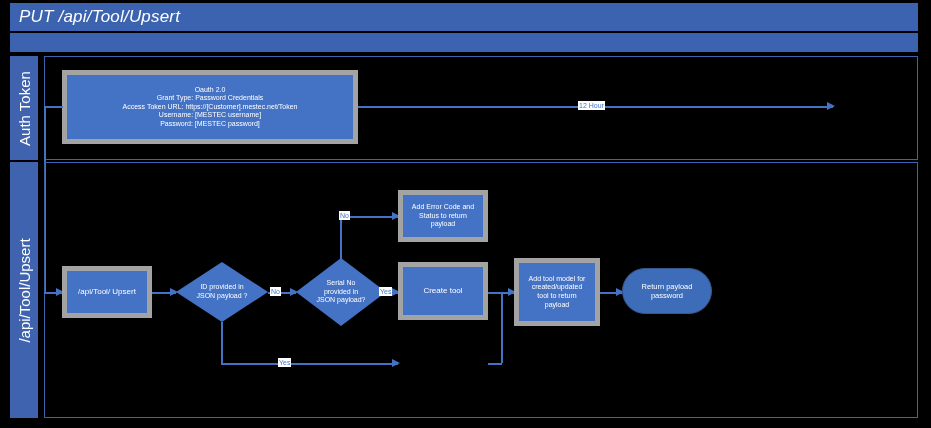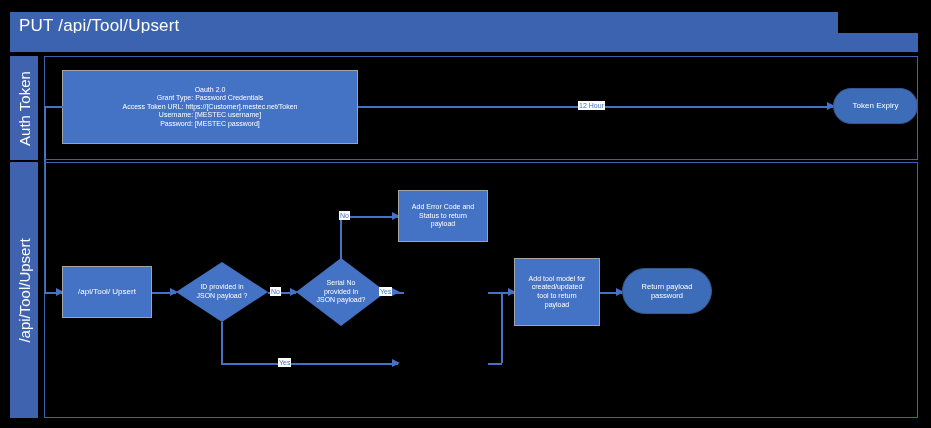--- a/index.html
+++ b/index.html
@@ -1,32 +1,32 @@
 <!DOCTYPE html>
 <html><head>
 <meta charset="utf-8">
 <style>
   html,body{margin:0;padding:0;background:#000;}
   body{width:931px;height:428px;overflow:hidden;font-family:"Liberation Sans",sans-serif;}
   #canvas{position:relative;width:931px;height:428px;background:#000000;}
 
-  .title-bar{position:absolute;left:10px;top:12px;width:828px;height:28px;background:#3B63AF;
-             display:flex;align-items:center;}
+  .title-bar{position:absolute;left:10px;top:3px;width:908px;height:28px;background:#3B63AF;
+             display:flex;align-items:center;font-style:italic;}
   .title-bar .t{color:#FFFFFF;font-size:17px;padding-left:9px;letter-spacing:0.2px;}
   .title-strip{position:absolute;left:10px;top:33px;width:908px;height:19px;background:#3B63AF;}
 
   .lane-label{position:absolute;background:#3F63AE;color:#FFFFFF;display:flex;
               align-items:center;justify-content:center;}
   .lane-label span{transform:rotate(-90deg);white-space:nowrap;font-size:15px;}
 
   .lane-frame{position:absolute;border:1.5px solid #3B63AF;box-sizing:border-box;background:transparent;}
 
   .node{position:absolute;background:#4472C4;color:#FFFFFF;box-sizing:border-box;
         display:flex;align-items:center;justify-content:center;text-align:center;
-        border:1px solid #a3a3a3;line-height:1.22;}
+        border:5px solid #a3a3a3;line-height:1.22;}
   .node.process{border-radius:0;}
   .node.pill{border-radius:999px;border:1px solid #37588F;background:#3D6CB8;}
   .node .lbl{padding:0 4px;}
 
   .diamond{position:absolute;}
   .diamond .shape{position:absolute;inset:0;background:#4472C4;
       clip-path:polygon(50% 0,100% 50%,50% 100%,0 50%);}
   .diamond .lbl{position:absolute;inset:0;display:flex;align-items:center;justify-content:center;
       text-align:center;color:#FFFFFF;line-height:1.25;}
 
@@ -66,23 +66,20 @@
     <div class="lbl">Password:  [MESTEC password]</div>
   </div>
 
   <div class="ln h" style="left:44px;top:106px;width:19px;"></div>
   <div class="ln v" style="left:44px;top:106px;height:187px;"></div>
 
   <div class="ln h" style="left:358px;top:106px;width:475px;"></div>
   <div class="arrow right" style="left:827px;top:101.5px;"></div>
   <div class="edge-lbl" style="left:578px;top:101px;">12 Hour</div>
 
-  <div class="node pill f8" style="left:833px;top:88px;width:85px;height:36px;">
-    <div class="lbl">Token Expiry</div>
-  </div>
 
   <div class="lane-label" style="left:10px;top:162px;width:28px;height:256px;">
     <span>/api/Tool/Upsert</span>
   </div>
   <div class="lane-frame" style="left:44px;top:162px;width:874px;height:256px;"></div>
 
   <div class="ln h" style="left:44px;top:292px;width:18px;"></div>
   <div class="arrow right" style="left:56px;top:287.5px;"></div>
 
   <div class="node process f8" style="left:62px;top:266px;width:90px;height:52px;">
@@ -121,20 +118,23 @@
   <div class="node process f7" style="left:398px;top:190px;width:90px;height:52px;flex-direction:column;">
     <div class="lbl">Add Error Code and</div>
     <div class="lbl">Status to return</div>
     <div class="lbl">payload</div>
   </div>
 
   <div class="ln h" style="left:386px;top:292px;width:18px;"></div>
   <div class="arrow right" style="left:392px;top:287.5px;"></div>
   <div class="edge-lbl" style="left:379px;top:287px;">Yes</div>
 
+  <div class="node process f8" style="left:398px;top:262px;width:90px;height:58px;">
+    <div class="lbl">Create tool</div>
+  </div>
 
   <div class="ln v" style="left:221px;top:322px;height:41px;"></div>
   <div class="ln h" style="left:221px;top:363px;width:177px;"></div>
   <div class="arrow right" style="left:392px;top:358.5px;"></div>
   <div class="edge-lbl" style="left:278px;top:358px;">Yes</div>
 
 
   <div class="ln h" style="left:488px;top:292px;width:26px;"></div>
   <div class="ln h" style="left:488px;top:363px;width:14px;"></div>
   <div class="ln v" style="left:501px;top:292px;height:71px;"></div>

